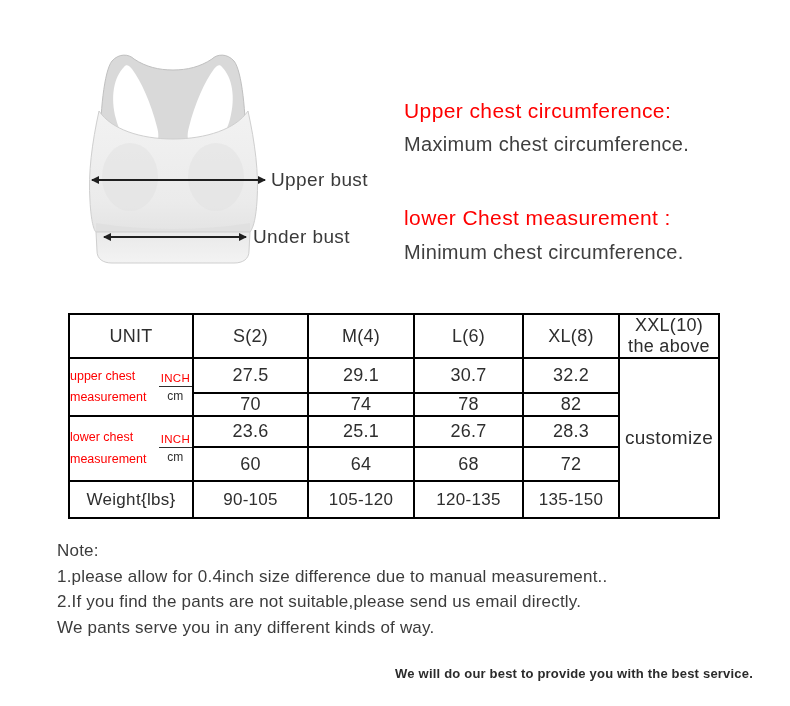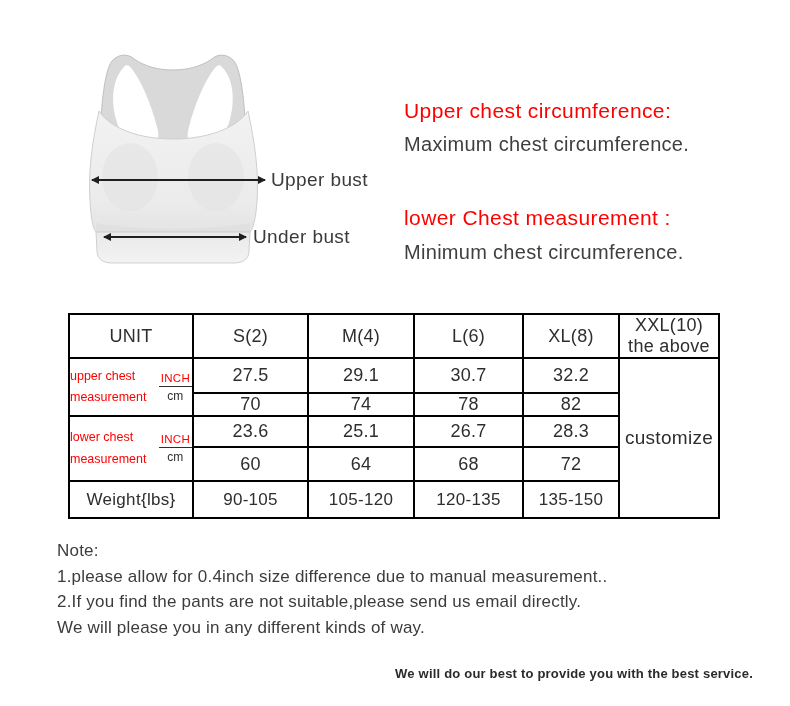--- a/index.html
+++ b/index.html
@@ -199,18 +199,18 @@
       <td class="val-black val-range">120-135</td>
       <td class="val-black val-range">135-150</td>
     </tr>
   </tbody>
     </table>
 
   <div class="note">
     <div>Note:</div>
     <div>1.please allow for 0.4inch size difference due to manual measurement..</div>
     <div>2.If you find the pants are not suitable,please send us email directly.</div>
-    <div>We will please you in any different kinds of way.</div>
+    <div>We pants serve you in any different kinds of way.</div>
   </div>
 
   <div class="footer-service">We will do our best to provide you with the best service.</div>
 
 </div>
 
 </body></html>

